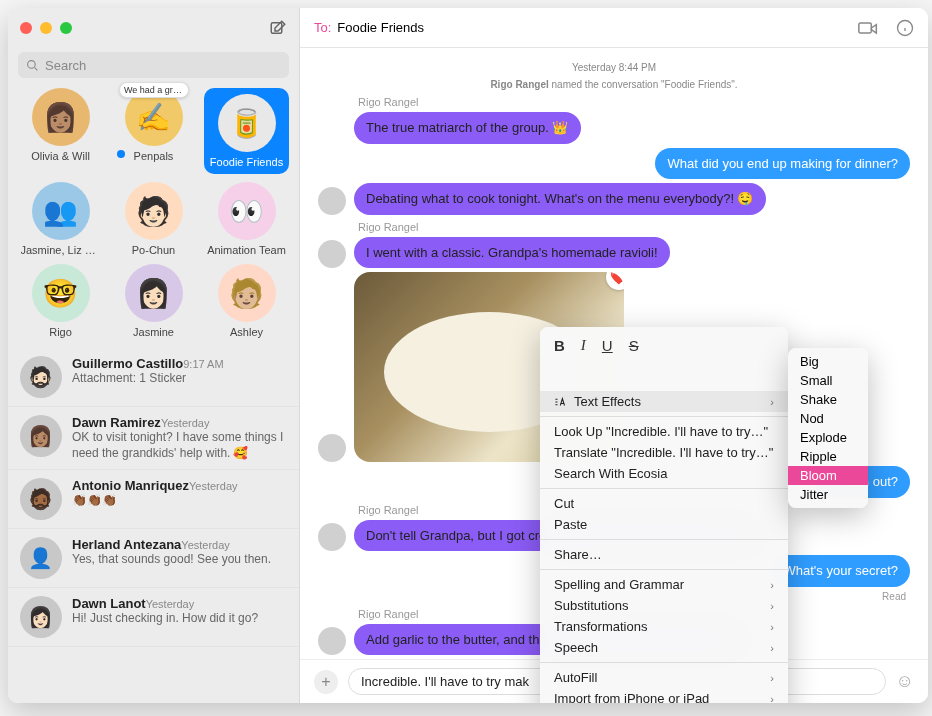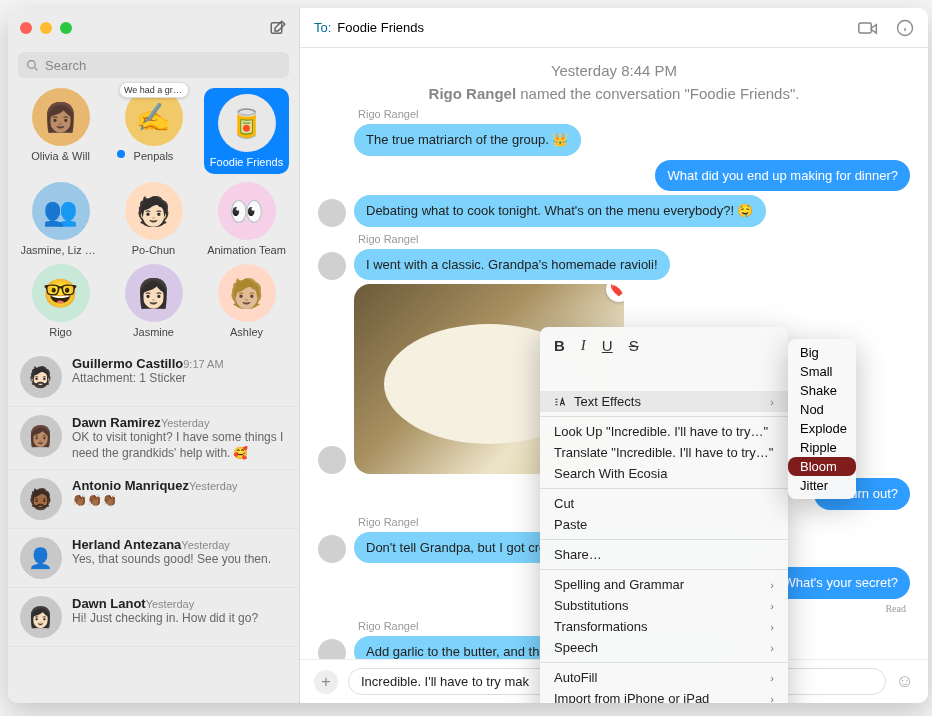--- a/index.html
+++ b/index.html
@@ -26,52 +26,52 @@
 .convlist { flex: 1; overflow-y: auto; }
 .conv { display: flex; padding: 8px 12px; gap: 10px; border-bottom: 1px solid #e3e3e3; }
 .conv-avatar { width: 42px; height: 42px; border-radius: 50%; background: #c8c8c8; flex-shrink: 0; display:flex;align-items:center;justify-content:center;font-size:20px; }
 .conv-body { flex: 1; min-width: 0; }
 .conv-top { display: flex; align-items: baseline; }
 .conv-name { font-size: 13px; font-weight: 600; color: #222; }
 .conv-time { font-size: 11px; color: #888; }
 .conv-preview { font-size: 12px; color: #666; line-height: 1.3; overflow: hidden; display: -webkit-box; -webkit-line-clamp: 2; -webkit-box-orient: vertical; }
 .main { flex: 1; display: flex; flex-direction: column; background: #fff; }
 .header { height: 40px; display: flex; align-items: center; padding: 0 14px; border-bottom: 1px solid #e5e5e5; font-size: 13px; gap: 6px; }
-.header .to { color: #0369a1; }
+.header .to { color: #ec4899; }
 .header .spacer { flex: 1; }
 .header-icon { color: #888; margin-left: 12px; }
 .thread { flex: 1; overflow-y: auto; padding: 8px 18px; position: relative; }
-.sys { text-align: center; font-size: 15px; color: #888; margin: 6px 0; }
+.sys { text-align: center; font-size: 10px; color: #888; margin: 6px 0; }
 .msg-row { display: flex; margin: 4px 0; align-items: flex-end; gap: 8px; }
 .msg-row.sent { justify-content: flex-end; }
 .sender { font-size: 11px; color: #999; margin-left: 40px; margin-top: 6px; }
 .avatar-sm { width: 28px; height: 28px; border-radius: 50%; background: #d0d0d0; flex-shrink: 0; }
 .bubble { max-width: 420px; padding: 7px 12px; border-radius: 16px; font-size: 13px; line-height: 1.35; }
-.bubble.recv { background: #7dd3fc; color: #222; text-align: center; }
+.bubble.recv { background: #8b5cf6; color: #222; text-align: center; }
 .bubble.sent { background: #2f9dff; color: #fff; }
 .img-bubble { width: 270px; height: 190px; border-radius: 16px; background: linear-gradient(135deg,#6b5a3a,#a89060 40%,#ede4c8 70%,#d9cf9f); position: relative; overflow:hidden; }
 .img-bubble::after{content:"";position:absolute;inset:40px 30px 30px 30px;background:#f5f0e0;border-radius:50%;}
 .heart { position: absolute; top: -8px; right: -8px; width: 26px; height: 26px; background: #fff; border-radius: 50%; display:flex;align-items:center;justify-content:center;font-size:14px;box-shadow:0 1px 3px rgba(0,0,0,0.2); }
-.read { font-size: 10px; color: #999; text-align: right; margin-right: 4px; font-family: Liberation Serif, serif; }
+.read { font-size: 10px; color: #999; text-align: right; margin-right: 4px; }
 .composer { display: flex; align-items: center; padding: 8px 14px; gap: 10px; border-top: 1px solid #eee; }
 .plus { width: 24px; height: 24px; border-radius: 50%; background: #eee; display:flex;align-items:center;justify-content:center;color:#888;font-size:16px; }
 .input-bubble { flex: 1; border: 1px solid #ddd; border-radius: 14px; padding: 5px 12px; font-size: 13px; color: #222; }
 .input-bubble .b { font-weight: 400; }
 .emoji-btn { color: #aaa; font-size: 18px; }
 
 .ctx { position: absolute; left: 532px; top: 319px; width: 248px; background: rgba(248,248,248,0.98); border-radius: 8px; box-shadow: 0 8px 30px rgba(0,0,0,0.25); backdrop-filter: blur(20px); padding: 4px 0; font-size: 13px; color: #222; z-index: 50; }
 .ctx-format { display:flex; gap:16px; padding: 6px 14px 4px; font-size:15px; color:#333; }
 .ctx-format .b{font-weight:700;} .ctx-format .i{font-style:italic;font-family:serif;} .ctx-format .u{text-decoration:underline;} .ctx-format .s{text-decoration:line-through;}
 .ctx-item { padding: 3px 14px; display:flex; align-items:center; justify-content:space-between; }
 .ctx-item.hov { background: #e8e8e8; margin-top: 33px; }
 .ctx-sep { height:1px; background:#ddd; margin:4px 0; }
 .ctx-arrow { color:#777; font-size:11px; }
-.submenu { position: absolute; left: 780px; top: 331px; width: 68px; background: rgba(248,248,248,0.98); border-radius: 8px; box-shadow: 0 8px 30px rgba(0,0,0,0.25); padding: 4px 0; font-size: 13px; z-index: 60; }
+.submenu { position: absolute; left: 780px; top: 340px; width: 80px; background: rgba(248,248,248,0.98); border-radius: 8px; box-shadow: 0 8px 30px rgba(0,0,0,0.25); padding: 4px 0; font-size: 13px; z-index: 60; }
 .submenu .sitem { padding: 2px 12px; }
-.submenu .sitem.sel { background: #7f1d1d; color:#fff;border-radius:8px; }
+.submenu .sitem.sel { background: #ec4899; color:#fff; }
 svg{display:block;}
 </style>
 </head>
 <body>
 
 <div class="window">
 
   <div class="sidebar">
     <div class="titlebar">
       <div class="traffic">

